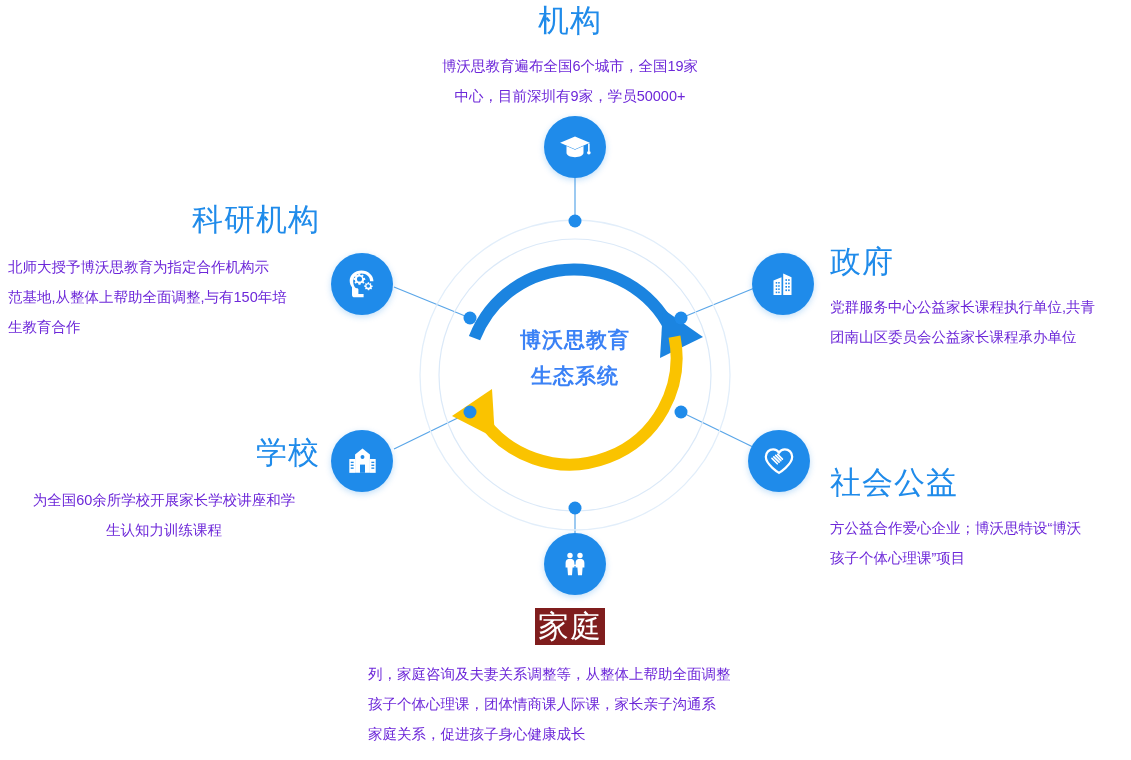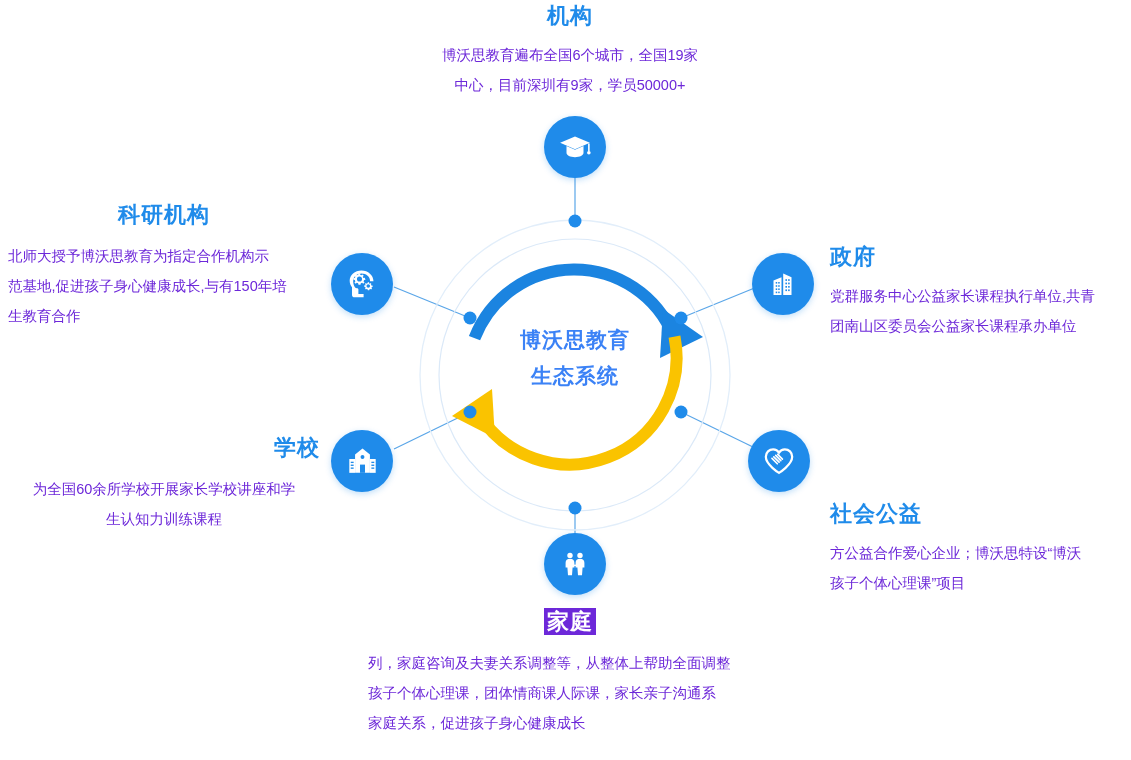--- a/index.html
+++ b/index.html
@@ -54,55 +54,55 @@
     display: flex;
     align-items: center;
     justify-content: center;
   }
   .node-icon svg { display: block; }
 
   
   .node-block { position: absolute; }
   .node-title {
     color: #1f8bea;
-    font-weight: bold;
-    font-size: 22px;
+    font-weight: normal;
+    font-size: 31px;
     letter-spacing: 1px;
     line-height: 1.25;
     white-space: nowrap;
   }
   .node-desc {
     color: #6d28d9;
     font-size: 14.5px;
     line-height: 30px;
   }
 
   
   #blk-org      { left: 400px; top: 2px;   width: 340px; text-align: center; }
   #blk-org .node-desc { margin-top: 10px; }
 
   #blk-research { left: 8px;   top: 201px; width: 312px; text-align: left; }
-  #blk-research .node-title { text-align: center; }
+  #blk-research .node-title { text-align: right; }
   #blk-research .node-desc  { margin-top: 12px; }
 
   #blk-gov      { left: 830px; top: 243px; width: 300px; text-align: left; }
   #blk-gov .node-desc { margin-top: 10px; }
 
   #blk-school   { left: 8px;   top: 434px; width: 312px; text-align: center; }
   #blk-school .node-title { text-align: right; }
   #blk-school .node-desc  { margin-top: 12px; }
 
-  #blk-welfare  { left: 830px; top: 464px; width: 300px; text-align: left; margin-top: 36px; }
+  #blk-welfare  { left: 830px; top: 464px; width: 300px; text-align: left; }
   #blk-welfare .node-desc { margin-top: 10px; }
 
   #blk-family   { left: 330px; top: 608px; width: 480px; text-align: center; }
   #blk-family .node-desc { margin-top: 12px; text-align: left; padding-left: 38px; }
 
   .title-selected {
-    background: #6d28d9;
+    background: #7f1d1d;
     color: #ffffff;
     padding: 1px 3px;
   }
 </style>
 </head>
 <body>
 
 <div id="stage">
 
   <svg id="diagram-svg" viewBox="0 0 1131 760" xmlns="http://www.w3.org/2000/svg">
@@ -269,21 +269,21 @@
     <div class="node-desc">
       <div>博沃思教育遍布全国6个城市，全国19家</div>
       <div>中心，目前深圳有9家，学员50000+</div>
     </div>
   </div>
 
   <div class="node-block" id="blk-research">
     <div class="node-title">科研机构</div>
     <div class="node-desc">
       <div>北师大授予博沃思教育为指定合作机构示</div>
-      <div>范基地,促进孩子身心健康成长,与有150年培</div>
+      <div>范基地,从整体上帮助全面调整,与有150年培</div>
       <div>生教育合作</div>
     </div>
   </div>
 
   <div class="node-block" id="blk-gov">
     <div class="node-title">政府</div>
     <div class="node-desc">
       <div>党群服务中心公益家长课程执行单位,共青</div>
       <div>团南山区委员会公益家长课程承办单位</div>
     </div>

